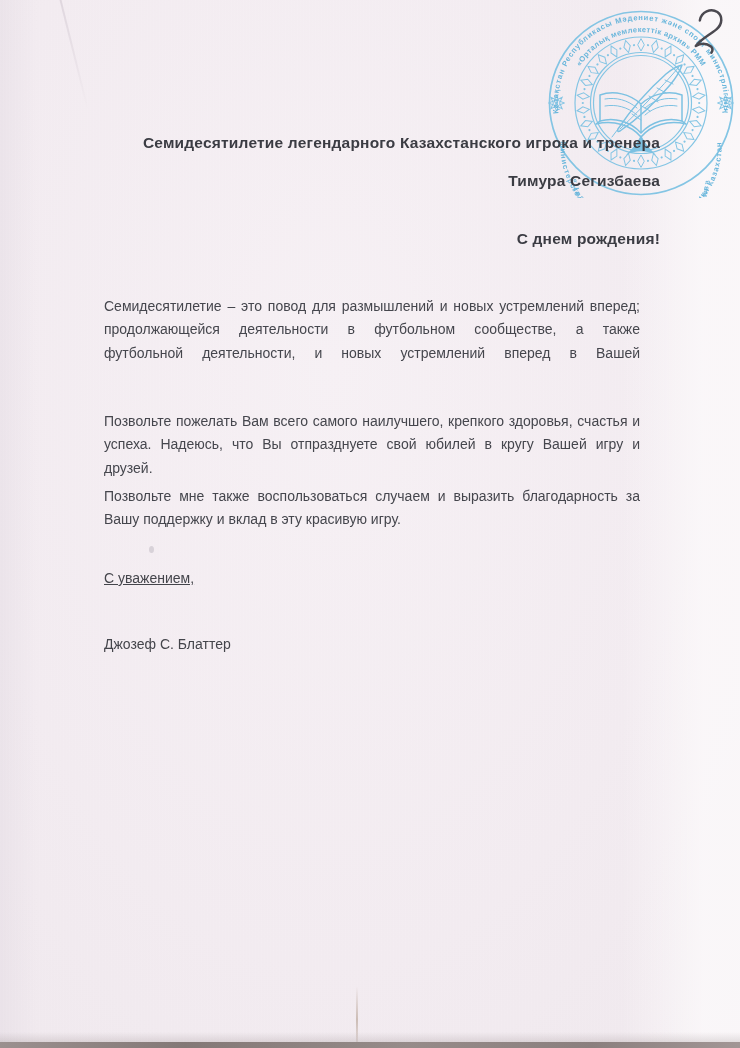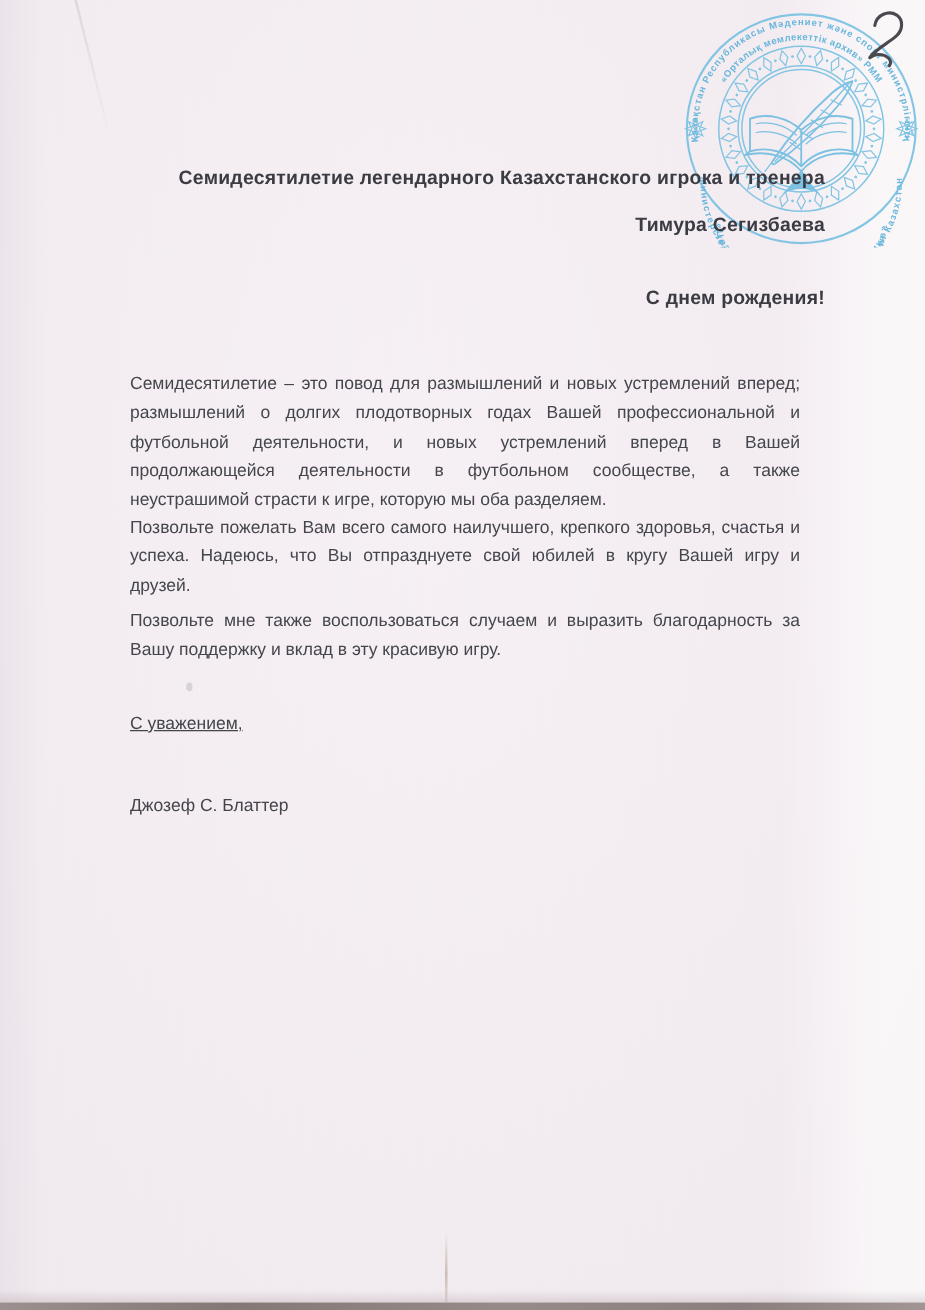--- a/index.html
+++ b/index.html
@@ -200,24 +200,22 @@
     <path d="M7,15 C7,6 16,1 23,4 C29,7 30,15 25,21 C19,28 11,33 7,41 C11,37 17,36 22,39 C24,40.5 24.5,43 23.5,45"></path>
   </svg>
   <span class="sr-only">2</span>
 
   <div class="heading h1">Семидесятилетие легендарного Казахстанского игрока и тренера</div>
   <div class="heading h2">Тимура Сегизбаева</div>
   <div class="heading greet">С днем рождения!</div>
 
   <div class="para p1">
     <div class="line j">Семидесятилетие – это повод для размышлений и новых устремлений вперед;</div>
-    <div class="line j">размышлений о долгих плодотворных годах Вашей профессиональной и</div>
+    <div class="line j">продолжающейся деятельности в футбольном сообществе, а также</div>
     <div class="line j">футбольной деятельности, и новых устремлений вперед в Вашей</div>
-    <div class="line j">продолжающейся деятельности в футбольном сообществе, а также</div>
-    <div class="line">неустрашимой страсти к игре, которую мы оба разделяем.</div>
   </div>
 
   <div class="para p2">
     <div class="line j">Позвольте пожелать Вам всего самого наилучшего, крепкого здоровья, счастья и</div>
     <div class="line j">успеха. Надеюсь, что Вы отпразднуете свой юбилей в кругу Вашей игру и</div>
     <div class="line">друзей.</div>
   </div>
 
   <div class="para p3">
     <div class="line j">Позвольте мне также воспользоваться случаем и выразить благодарность за</div>

